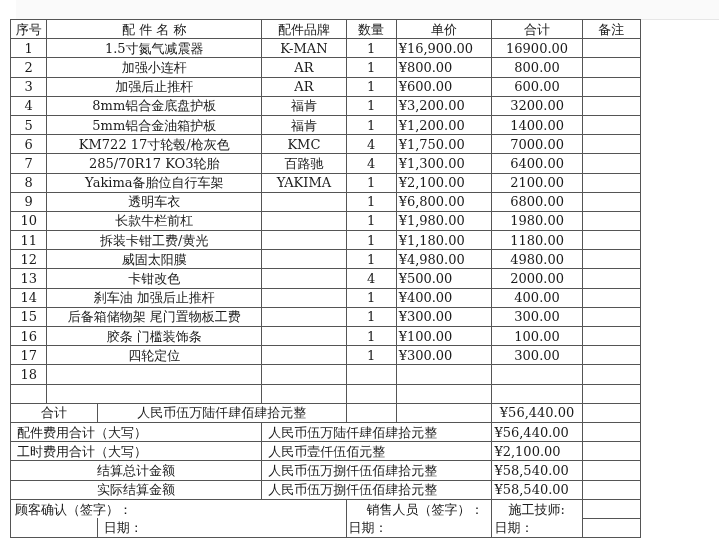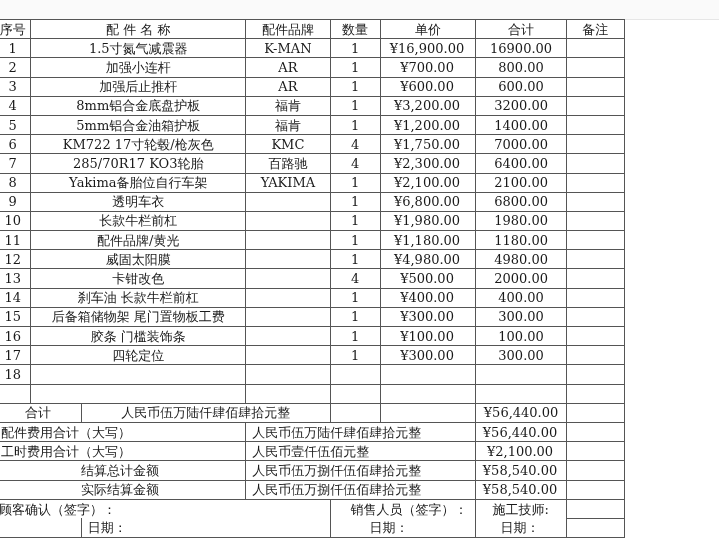--- a/index.html
+++ b/index.html
@@ -1,25 +1,25 @@
 <!DOCTYPE html>
 <html><head>
 <meta charset="utf-8">
 <style>
   html, body { margin:0; padding:0; background:#ffffff; }
   body { width:719px; height:540px; overflow:hidden; position:relative;
          font-family:"DejaVu Serif", "Liberation Serif", serif; color:#1a1a1a; }
-  .sheet { position:absolute; left:0; top:0; width:631px; height:540px; }
+  .sheet { position:absolute; left:16px; top:0; width:631px; height:540px; }
   .topgap { position:absolute; left:0; top:0; width:719px; height:19px; background:#fafafa;
             border-bottom:1px solid #e6e6e6; }
   table.grid { position:absolute; left:-6px; top:19px; border-collapse:collapse; table-layout:fixed; }
   table.grid td { border:1px solid #555; height:18.2px; padding:0 2px; font-size:13px;
                   line-height:17px; white-space:nowrap; overflow:hidden; }
   .c { text-align:center; }
-  .r { text-align:center; padding-right:4px !important; }
+  .r { text-align:left; padding-right:4px !important; }
   .l { text-align:left; }
   .b { font-weight:normal; }
   .hdr td { font-size:13px; }
   .thick-top td { border-top:2px solid #444; }
   .noborder-r { border-right:none !important; }
   .noborder-l { border-left:none !important; }
 </style>
 </head>
 <body>
 
@@ -54,21 +54,21 @@
           <td class="c">1</td>
           <td class="r">¥16,900.00</td>
           <td class="c">16900.00</td>
           <td class="c"></td>
         </tr>
         <tr>
           <td class="c">2</td>
           <td class="c" colspan="2">加强小连杆</td>
           <td class="c">AR</td>
           <td class="c">1</td>
-          <td class="r">¥700.00</td>
+          <td class="r">¥800.00</td>
           <td class="c">800.00</td>
           <td class="c"></td>
         </tr>
         <tr>
           <td class="c">3</td>
           <td class="c" colspan="2">加强后止推杆</td>
           <td class="c">AR</td>
           <td class="c">1</td>
           <td class="r">¥600.00</td>
           <td class="c">600.00</td>
@@ -99,21 +99,21 @@
           <td class="c">4</td>
           <td class="r">¥1,750.00</td>
           <td class="c">7000.00</td>
           <td class="c"></td>
         </tr>
         <tr>
           <td class="c">7</td>
           <td class="c" colspan="2">285/70R17 KO3轮胎</td>
           <td class="c">百路驰</td>
           <td class="c">4</td>
-          <td class="r">¥2,300.00</td>
+          <td class="r">¥1,300.00</td>
           <td class="c">6400.00</td>
           <td class="c"></td>
         </tr>
         <tr>
           <td class="c">8</td>
           <td class="c" colspan="2">Yakima备胎位自行车架</td>
           <td class="c">YAKIMA</td>
           <td class="c">1</td>
           <td class="r">¥2,100.00</td>
           <td class="c">2100.00</td>
@@ -132,21 +132,21 @@
           <td class="c">10</td>
           <td class="c" colspan="2">长款牛栏前杠</td>
           <td class="c"></td>
           <td class="c">1</td>
           <td class="r">¥1,980.00</td>
           <td class="c">1980.00</td>
           <td class="c"></td>
         </tr>
         <tr>
           <td class="c">11</td>
-          <td class="c" colspan="2">配件品牌/黄光</td>
+          <td class="c" colspan="2">拆装卡钳工费/黄光</td>
           <td class="c"></td>
           <td class="c">1</td>
           <td class="r">¥1,180.00</td>
           <td class="c">1180.00</td>
           <td class="c"></td>
         </tr>
         <tr>
           <td class="c">12</td>
           <td class="c" colspan="2">威固太阳膜</td>
           <td class="c"></td>
@@ -159,21 +159,21 @@
           <td class="c">13</td>
           <td class="c" colspan="2">卡钳改色</td>
           <td class="c"></td>
           <td class="c">4</td>
           <td class="r">¥500.00</td>
           <td class="c">2000.00</td>
           <td class="c"></td>
         </tr>
         <tr>
           <td class="c">14</td>
-          <td class="c" colspan="2">刹车油 长款牛栏前杠</td>
+          <td class="c" colspan="2">刹车油 加强后止推杆</td>
           <td class="c"></td>
           <td class="c">1</td>
           <td class="r">¥400.00</td>
           <td class="c">400.00</td>
           <td class="c"></td>
         </tr>
         <tr>
           <td class="c">15</td>
           <td class="c" colspan="2">后备箱储物架 尾门置物板工费</td>
           <td class="c"></td>

